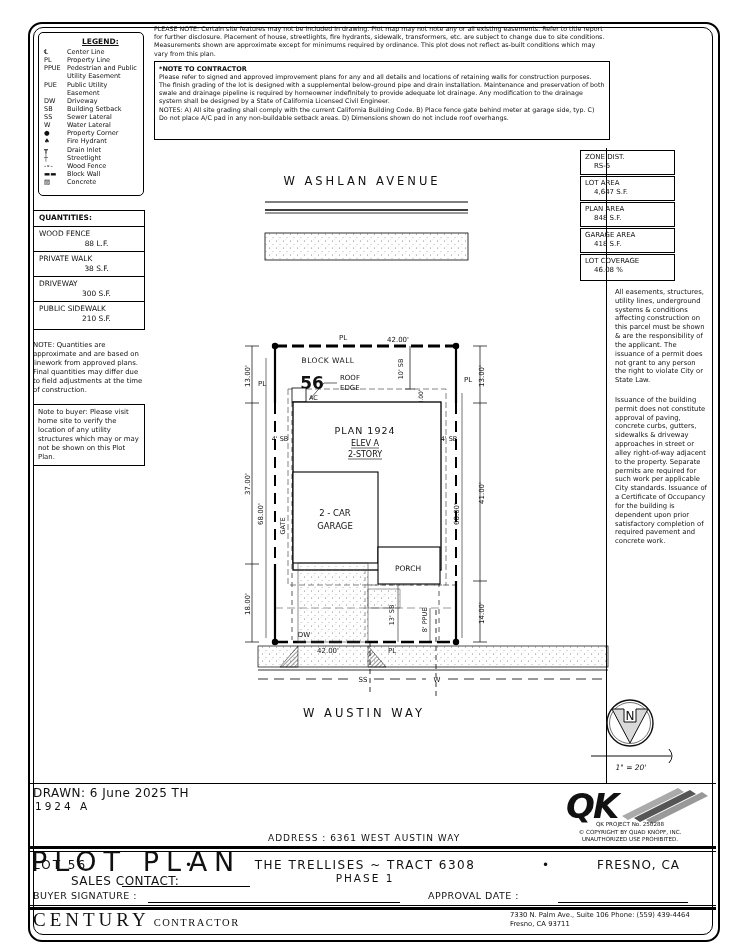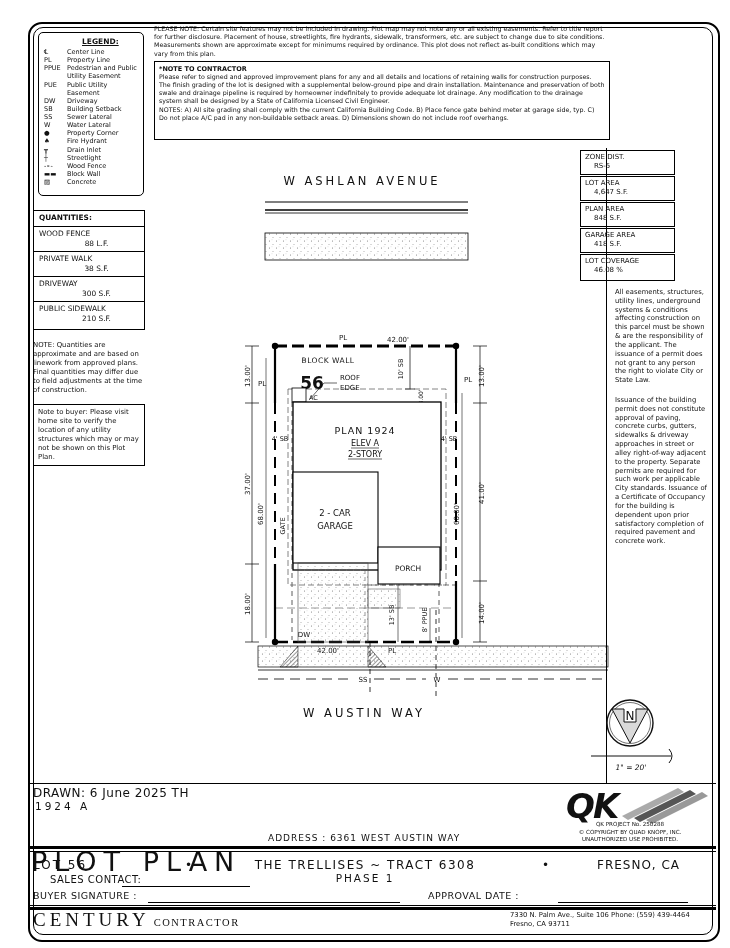--- a/index.html
+++ b/index.html
@@ -34,21 +34,21 @@
   .drawn{left:33px;top:786px;font-size:12px;letter-spacing:.5px;}
   .plan-code{left:35px;top:800px;font-size:10.5px;letter-spacing:3px;}
   .doc-title{left:31px;top:846px;font-size:27px;letter-spacing:7px;font-weight:400;}
   .address{left:268px;top:833px;font-size:9px;letter-spacing:1px;}
   .lot-label{left:33px;top:858px;font-size:12px;letter-spacing:2px;}
   .bullet1{left:185px;top:858px;font-size:12px;}
   .tract{left:220px;top:858px;width:290px;text-align:center;font-size:12px;letter-spacing:1.5px;}
   .bullet2{left:542px;top:858px;font-size:12px;}
   .city{left:597px;top:858px;font-size:12px;letter-spacing:1px;}
   .phase{left:220px;top:872px;width:290px;text-align:center;font-size:10.5px;letter-spacing:2px;}
-  .sales{left:29px;top:874px;font-size:10px;letter-spacing:.5px;padding-left:21px;}
+  .sales{left:50px;top:874px;font-size:12px;letter-spacing:.5px;padding-left:21px;}
   .buyer{left:33px;top:890px;font-size:9.5px;letter-spacing:.5px;}
   .approval{left:428px;top:890px;font-size:9.5px;letter-spacing:.5px;}
   .sigline{height:1px;background:#000;}
   .qk-text{width:170px;text-align:center;font-size:5.6px;line-height:1.25;}
   .century{left:33px;top:909px;font-family:"Liberation Serif",serif;}
   .century .main{font-size:19px;letter-spacing:4px;}
   .century .sub{font-size:10.5px;letter-spacing:1.5px;}
   .contact{left:510px;top:911px;font-size:6.8px;line-height:1.35;}
   svg text{font-family:"DejaVu Sans",sans-serif;fill:#111;}
 </style>

